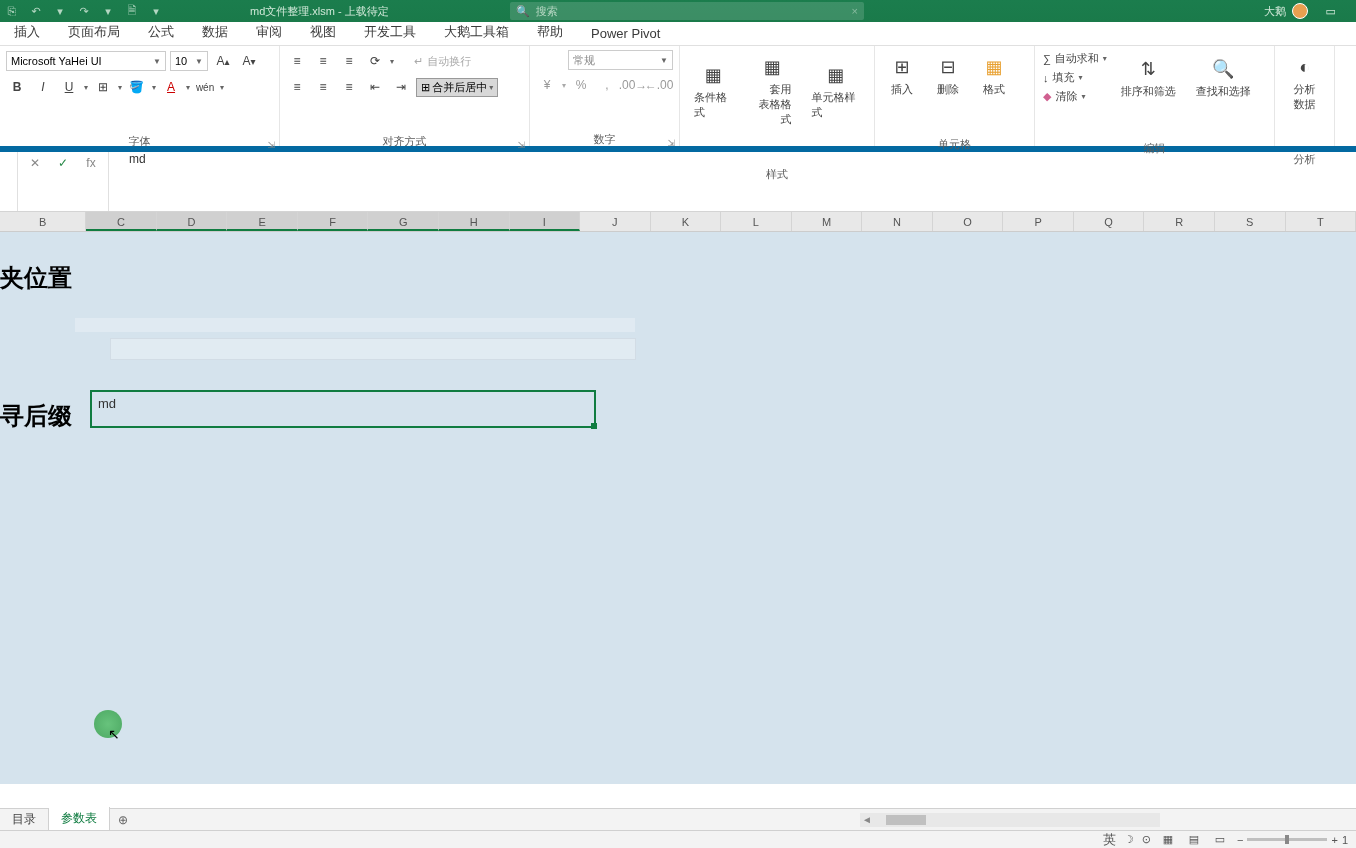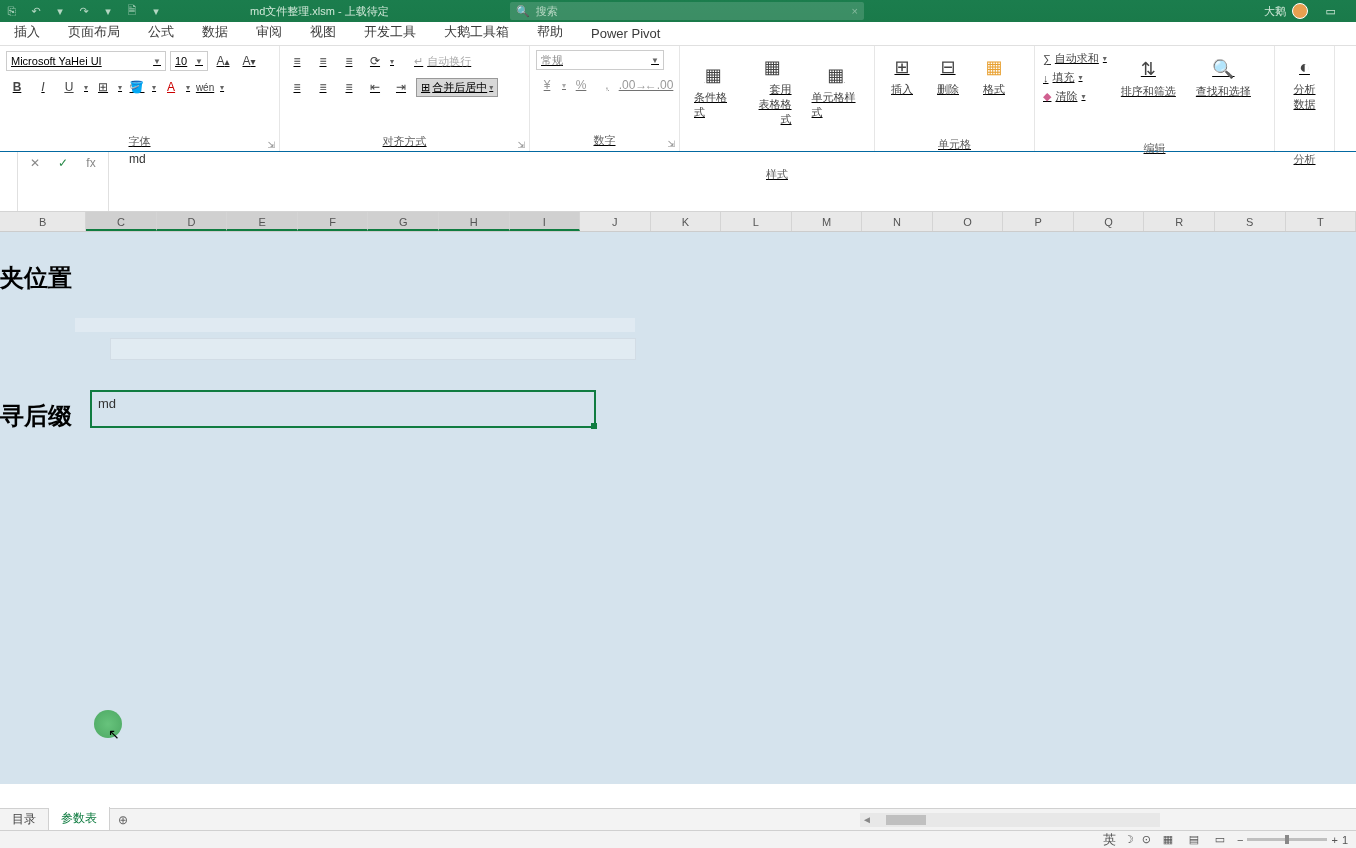--- a/index.html
+++ b/index.html
@@ -14,34 +14,34 @@
 .titlebar .searchbox .sicon { margin-right: 6px; }
 .titlebar .user { position: absolute; right: 48px; display: flex; align-items: center; gap: 6px; text-align: center; }
 .titlebar .user .avatar { width: 16px; height: 16px; border-radius: 50%; background: #e8a050; border: 1px solid #fff; }
 .titlebar .winbtn { position: absolute; right: 20px; }
 
 
 .tabs { height: 24px; background: #fff; display: flex; align-items: flex-end; border-bottom: 1px solid #e0e0e0; }
 .tabs .tab { padding: 4px 14px; font-size: 13px; color: #3a3a3a; cursor: pointer; }
 
 
-.ribbon { height: 106px; background: #fff; border-bottom: 1px solid #0369a1; display: flex; position: relative; text-decoration: underline; }
+.ribbon { height: 106px; background: #fff; border-bottom: 6px solid #0369a1; display: flex; position: relative; }
 .ribbon .group { border-right: 1px solid #e6e6e6; display: flex; flex-direction: column; justify-content: space-between; padding: 4px 6px 0 6px; }
 .ribbon .group .glabel { text-align: center; font-size: 11px; color: #5a5a5a; padding-bottom: 3px; position: relative; margin-top: 36px; }
 .ribbon .group .glabel .launcher { position: absolute; right: -2px; bottom: 2px; font-size: 9px; color: #888; }
 .ribbon .ctrls { display: flex; flex-direction: column; gap: 4px; flex: 1; }
 .ribbon .row { display: flex; align-items: center; gap: 4px; }
 .ribbon .btn { width: 22px; height: 22px; display: flex; align-items: center; justify-content: center; font-size: 12px; color: #444; cursor: pointer; }
 .ribbon .bigbtn { display: flex; flex-direction: column; align-items: center; justify-content: center; padding: 4px 8px; font-size: 11px; color: #444; cursor: pointer; gap: 2px; }
 .ribbon .bigbtn .bicon { width: 26px; height: 26px; display: flex; align-items: center; justify-content: center; font-size: 18px; }
 .fontcombo { width: 160px; height: 20px; border: 1px solid #ccc; font-size: 11px; padding: 0 4px; display: flex; align-items: center; justify-content: space-between; background: #fff; }
 .sizecombo { width: 38px; height: 20px; border: 1px solid #ccc; font-size: 11px; padding: 0 4px; display: flex; align-items: center; justify-content: space-between; background: #fff; }
 .arrow { font-size: 8px; color: #666; }
 .merge-active { background: #d8d8d8; border: 1px solid #999; padding: 1px 4px; font-size: 11px; display: flex; align-items: center; gap: 2px; }
-.nfcombo { width: 128px; height: 20px; border: 1px solid #ccc; font-size: 11px; padding: 0 4px; display: flex; align-items: center; justify-content: space-between; background: #fff; color: #888; }
+.nfcombo { width: 128px; height: 20px; border: 1px solid #ccc; font-size: 11px; padding: 0 4px; display: flex; align-items: center; justify-content: space-between; background: #fff; color: #888; margin-left: 32px; }
 .edit-item { display: flex; align-items: center; gap: 4px; font-size: 11px; color: #444; padding: 1px 2px; }
 
 
 .fbar { height: 60px; border-bottom: 1px solid #d4d4d4; display: flex; background: #fff; }
 .fbar .namebox { width: 18px; border-right: 1px solid #e0e0e0; }
 .fbar .fxarea { display: flex; align-items: flex-start; padding: 4px 8px; gap: 10px; }
 .fbar .fxbtn { font-size: 12px; color: #888; width: 18px; text-align: center; }
 .fbar .fxval { font-size: 12px; color: #333; padding-left: 20px; }
 .fbar .sep { width: 1px; background: #e0e0e0; height: 100%; }
 

